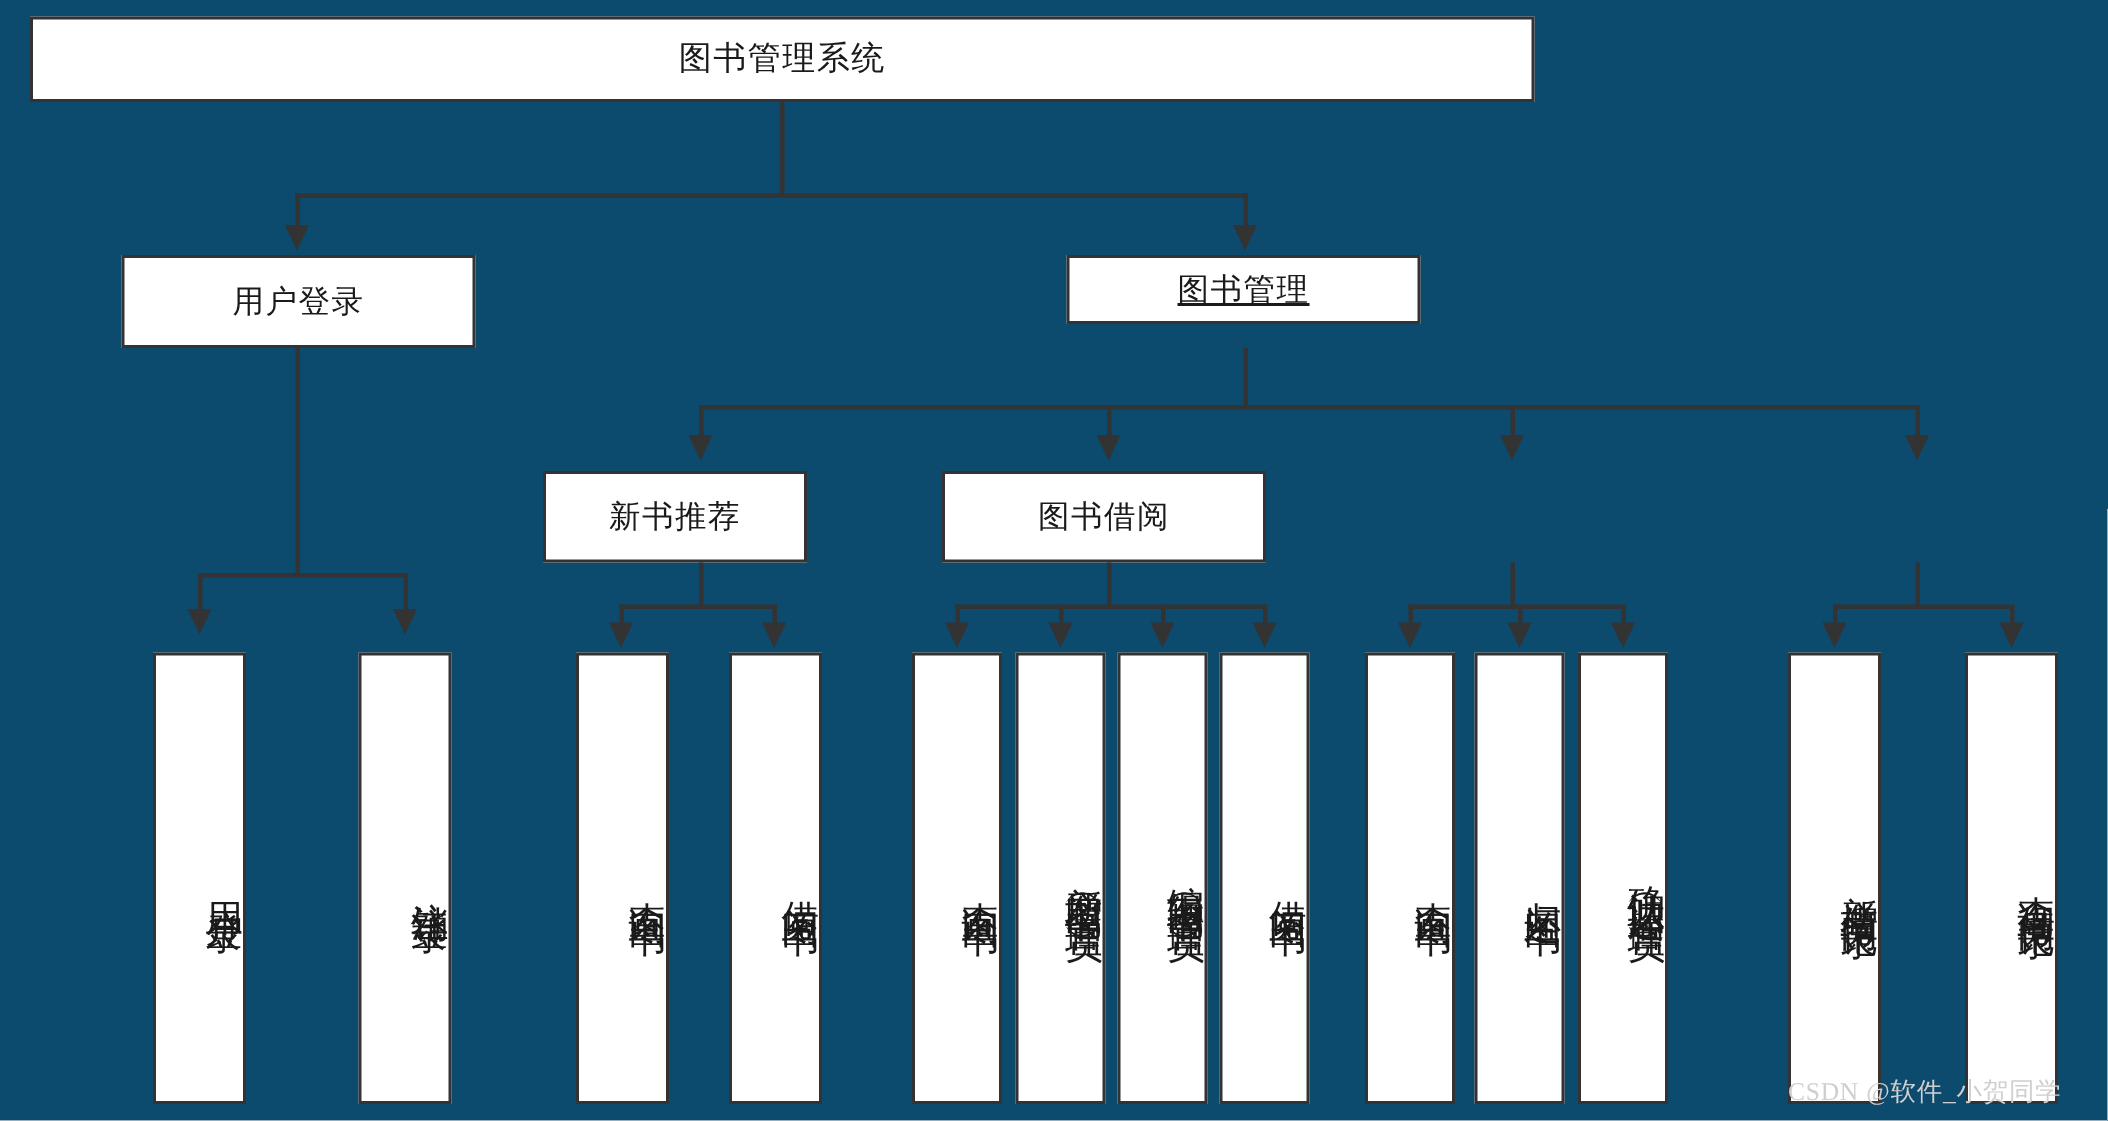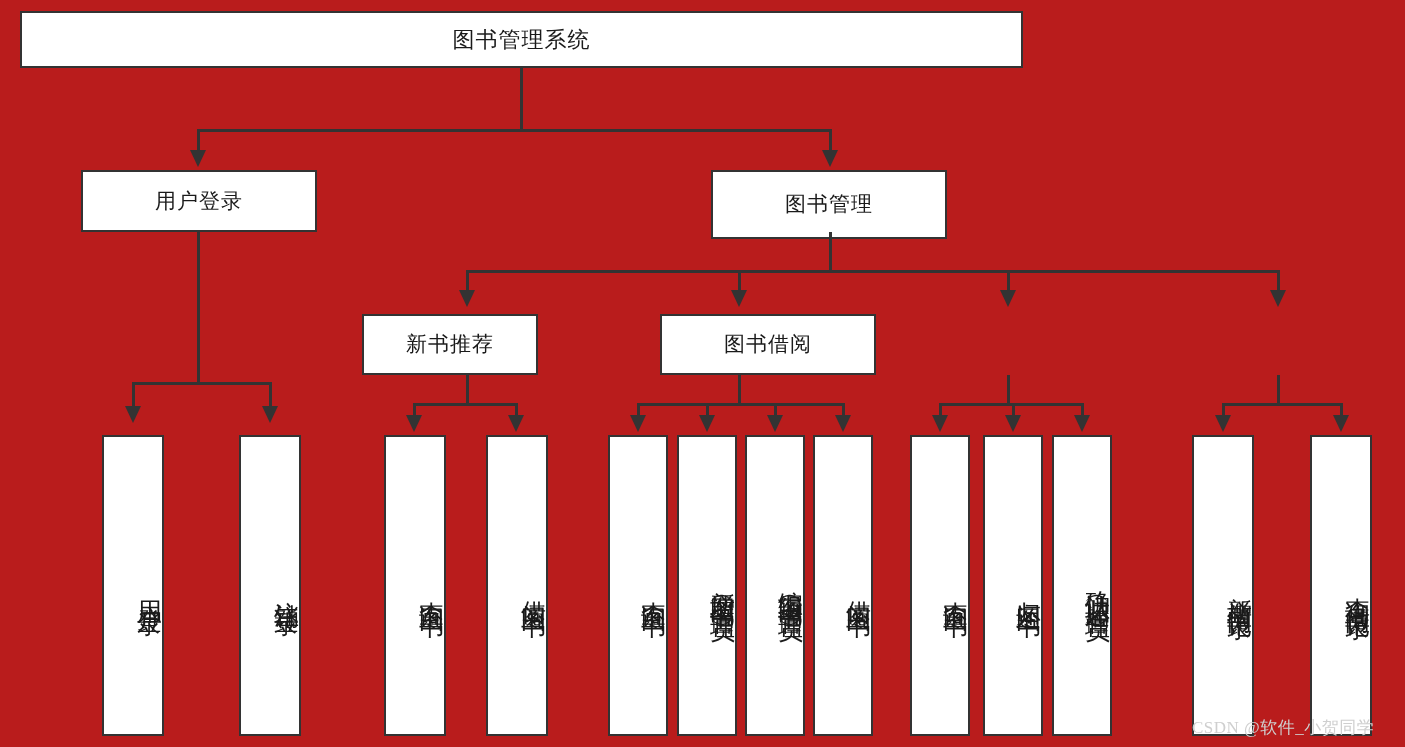--- a/index.html
+++ b/index.html
@@ -1,17 +1,17 @@
 <!DOCTYPE html>
 <html><head>
 <meta charset="utf-8">
 <style>
   html,body{margin:0;padding:0;background:#ffffff;}
   body{font-family:"DejaVu Sans","Liberation Sans",sans-serif;}
-  #stage{position:relative;width:1405px;height:747px;background:#b91c1c;overflow:hidden;}
+  #stage{position:relative;width:1405px;height:747px;background:#0c4a6e;overflow:hidden;}
 
   .node{
     position:absolute;
     box-sizing:border-box;
     background:#ffffff;
     border:2.5px solid #333333;
     display:flex;
     align-items:center;
     justify-content:center;
     color:#1a1a1a;
@@ -72,21 +72,21 @@
   <div class="hline" style="left:197px;top:129px;width:635px;"></div>
   <div class="vline" style="left:197px;top:129px;height:25px;"></div>
   <div class="arrow" style="left:190px;top:150px;"></div>
   <div class="vline" style="left:829px;top:129px;height:25px;"></div>
   <div class="arrow" style="left:822px;top:150px;"></div>
 
   <div class="node" style="left:81px;top:170px;width:236px;height:62px;">
     <span class="label">用户登录</span>
   </div>
 
-  <div class="node" style="left:711px;top:170px;width:236px;height:69px;">
+  <div class="node" style="left:711px;top:170px;width:236px;height:46px;text-decoration:underline;">
     <span class="label">图书管理</span>
   </div>
 
   <div class="vline" style="left:197px;top:232px;height:152px;"></div>
   <div class="hline" style="left:132px;top:382px;width:137px;"></div>
   <div class="vline" style="left:132px;top:382px;height:28px;"></div>
   <div class="arrow" style="left:125px;top:406px;"></div>
   <div class="vline" style="left:269px;top:382px;height:28px;"></div>
   <div class="arrow" style="left:262px;top:406px;"></div>
 
@@ -97,21 +97,21 @@
   <div class="vline" style="left:738px;top:270px;height:24px;"></div>
   <div class="arrow" style="left:731px;top:290px;"></div>
   <div class="vline" style="left:1007px;top:270px;height:24px;"></div>
   <div class="arrow" style="left:1000px;top:290px;"></div>
   <div class="vline" style="left:1277px;top:270px;height:24px;"></div>
   <div class="arrow" style="left:1270px;top:290px;"></div>
 
   <div class="node" style="left:362px;top:314px;width:176px;height:61px;">
     <span class="label">新书推荐</span>
   </div>
-  <div class="node" style="left:660px;top:314px;width:216px;height:61px;">
+  <div class="node" style="left:628px;top:314px;width:216px;height:61px;">
     <span class="label">图书借阅</span>
   </div>
 
   <div class="vline" style="left:466px;top:375px;height:30px;"></div>
   <div class="hline" style="left:413px;top:403px;width:105px;"></div>
   <div class="vline" style="left:413px;top:403px;height:16px;"></div>
   <div class="arrow" style="left:406px;top:415px;"></div>
   <div class="vline" style="left:515px;top:403px;height:16px;"></div>
   <div class="arrow" style="left:508px;top:415px;"></div>
 

